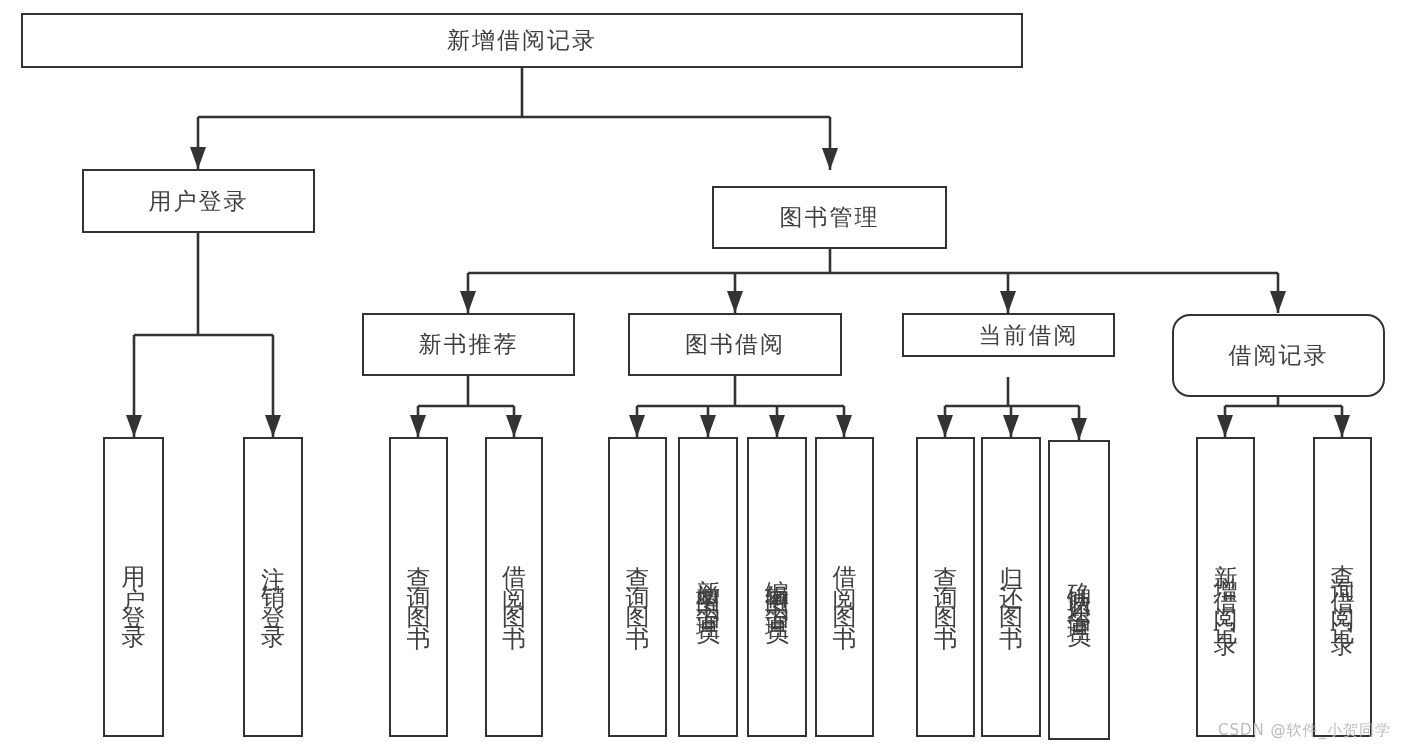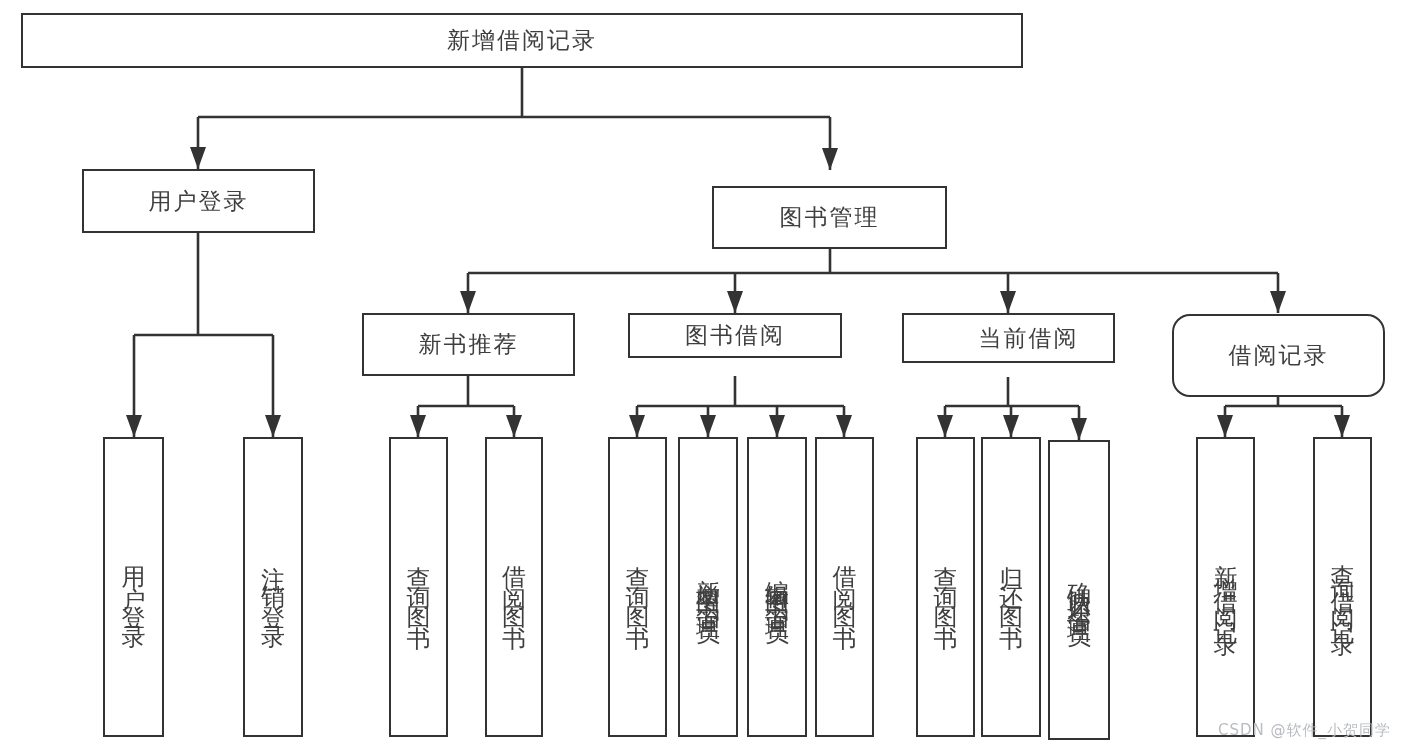--- a/index.html
+++ b/index.html
@@ -108,24 +108,24 @@
   <div class="box" style="left:82px; top:169px; width:233px; height:64px;">
     <span class="htext">用户登录</span>
   </div>
   <div class="box" style="left:712px; top:170px; width:235px; height:63px;margin-top:16px;">
     <span class="htext">图书管理</span>
   </div>
 
   <div class="box" style="left:362px; top:313px; width:213px; height:63px;">
     <span class="htext">新书推荐</span>
   </div>
-  <div class="box" style="left:628px; top:313px; width:214px; height:45px;">
+  <div class="box" style="left:628px; top:313px; width:214px; height:63px;">
     <span class="htext">图书借阅</span>
   </div>
-  <div class="box" style="left:902px; top:313px; width:213px; height:50px;padding-left:40px;">
+  <div class="box" style="left:902px; top:313px; width:213px; height:44px;padding-left:40px;">
     <span class="htext">当前借阅</span>
   </div>
   <div class="box" style="left:1172px; top:314px; width:213px; height:83px;border-radius:18px;">
     <span class="htext">借阅记录</span>
   </div>
 
   <div class="box len4" style="left:103px; top:437px; width:61px; height:300px;">
     <span class="vtext">用户登录</span>
   </div>
   <div class="box len4" style="left:243px; top:437px; width:60px; height:300px;">

